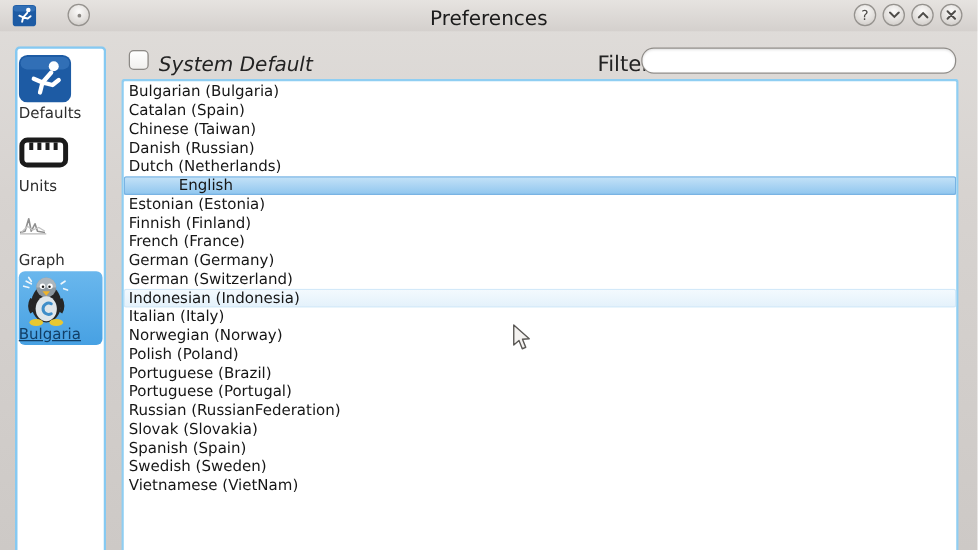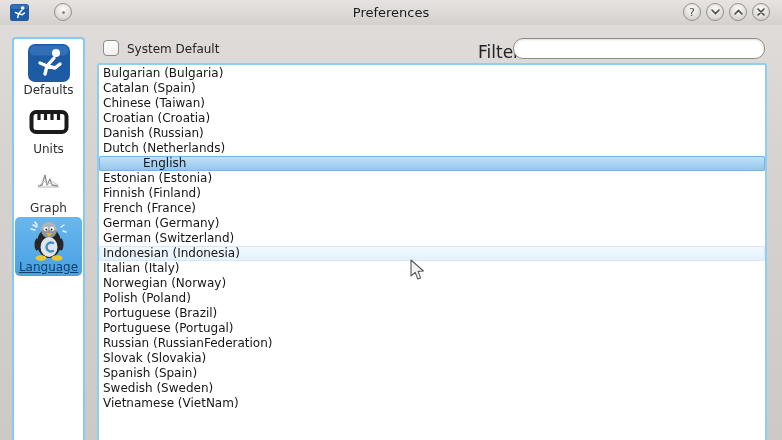--- a/index.html
+++ b/index.html
@@ -6,51 +6,51 @@
   body{
     width:782px;height:440px;position:relative;overflow:hidden;
     background:linear-gradient(180deg,#e0ddda 0%,#d7d3d0 35%,#cdc9c6 100%);
     font-family:"DejaVu Sans","Liberation Sans",sans-serif;
     -webkit-font-smoothing:antialiased;
   }
   
   .titlebar{position:absolute;top:0;left:0;right:0;height:25px;
     background:linear-gradient(#e6e3e0,#d4d0cd);}
   .win-title{position:absolute;top:5px;left:0;right:0;text-align:center;
-    font-size:13px;color:#1c1c1c;}
+    font-size:16px;color:#1c1c1c;}
   .app-icon{position:absolute;left:10px;top:3px;width:19px;height:19px;}
   .tb-btn{position:absolute;top:3px;width:18px;height:18px;border-radius:50%;
     background:radial-gradient(circle at 50% 32%,#fcfbfa,#e0ddda 60%,#c6c2be);
     border:1px solid #95928e;box-sizing:border-box;
     display:flex;align-items:center;justify-content:center;
     color:#4f4d4a;font-size:11px;line-height:1;cursor:default;}
   .tb-btn svg{display:block;}
   .btn-sticky{left:54px;}
   .btn-help{left:683px;}
   .btn-min{left:706px;}
   .btn-max{left:729px;}
   .btn-close{left:752px;}
   .dot{width:3px;height:3px;border-radius:50%;background:#8a8783;}
   
   .sidebar{position:absolute;left:12px;top:37px;width:73px;height:403px;
     background:#fff;border:2px solid #86c9f1;border-bottom:none;
     border-radius:4px 4px 0 0;box-sizing:border-box;
     display:flex;flex-direction:column;align-items:stretch;padding-top:1px;}
-  .side-item{height:59px;display:flex;flex-direction:column;align-items:center;
+  .side-item{height:59px;display:flex;flex-direction:column;align-items:flex-start;
     justify-content:flex-start;padding-top:2px;box-sizing:border-box;margin:0 1px;
     border-radius:5px;}
   .side-item .ico{height:41px;display:flex;align-items:center;justify-content:center;}
   .side-item .lbl{font-size:12px;color:#2e2e2e;line-height:14px;}
   .side-item.selected{background:linear-gradient(#6ab7ed,#47a1e3);}
   .side-item.selected .lbl{color:#123f66;text-decoration:underline;}
   
   .checkbox{position:absolute;left:103px;top:40px;width:16px;height:16px;
     background:linear-gradient(#ffffff,#f1f0ee);border:1px solid #8d8a86;
     border-radius:4px;box-sizing:border-box;}
-  .chk-label{position:absolute;left:127px;top:42px;font-size:12px;color:#232323;}
+  .chk-label{position:absolute;left:127px;top:42px;font-size:16px;color:#232323;font-style:italic;}
   .filter-label{position:absolute;left:478px;top:42px;font-size:17px;color:#232323;}
   .filter-input{position:absolute;left:513px;top:38px;width:252px;height:21px;
     border:1px solid #8f8c88;border-radius:10px;background:#fff;box-sizing:border-box;
     padding:0 9px;font-size:12px;color:#222;outline:none;
     box-shadow:inset 0 1px 2px rgba(0,0,0,.12);}
   
   .list{position:absolute;left:97px;top:63px;width:670px;height:377px;
     background:#fff;border:2px solid #8fcef2;border-bottom:none;
     border-radius:3px 3px 0 0;box-sizing:border-box;overflow:hidden;padding-top:1px;}
   .row{height:15px;line-height:15px;font-size:12px;color:#161616;
@@ -146,35 +146,34 @@
         <circle cx="24.6" cy="10.4" r="1" fill="#1c1c1c"></circle>
         <path d="M19 14 L25 14 L22 17.5 Z" fill="#f0b429"></path>
         <ellipse cx="22" cy="28" rx="8.5" ry="10" fill="#dfe6ea"></ellipse>
         <path d="M26 24 a4.5 4.5 0 1 0 0 8" stroke="#3f8ec9" stroke-width="2.4" fill="none" stroke-linecap="round"></path>
         <path d="M10.5 20 q-3 6 0 11" stroke="#262626" stroke-width="3" fill="none"></path>
         <path d="M33.5 20 q3 6 0 11" stroke="#262626" stroke-width="3" fill="none"></path>
         <ellipse cx="14" cy="39" rx="5.5" ry="2.8" fill="#e8c832"></ellipse>
         <ellipse cx="30" cy="39" rx="5.5" ry="2.8" fill="#e8c832"></ellipse>
       </svg>
     </span>
-    <span class="lbl">Language</span>
+    <span class="lbl">Bulgaria</span>
   </div>
 </div>
 
 <div class="checkbox"></div>
 <span class="chk-label">System Default</span>
 
 <span class="filter-label">Filter</span>
 <input class="filter-input" type="text" value="" style="">
 
 <div class="list">
     <div class="row">Bulgarian (Bulgaria)</div>
     <div class="row">Catalan (Spain)</div>
     <div class="row">Chinese (Taiwan)</div>
-    <div class="row">Croatian (Croatia)</div>
     <div class="row">Danish (Russian)</div>
     <div class="row">Dutch (Netherlands)</div>
     <div class="row selected">English</div>
     <div class="row">Estonian (Estonia)</div>
     <div class="row">Finnish (Finland)</div>
     <div class="row">French (France)</div>
     <div class="row">German (Germany)</div>
     <div class="row">German (Switzerland)</div>
     <div class="row hover">Indonesian (Indonesia)</div>
     <div class="row">Italian (Italy)</div>

